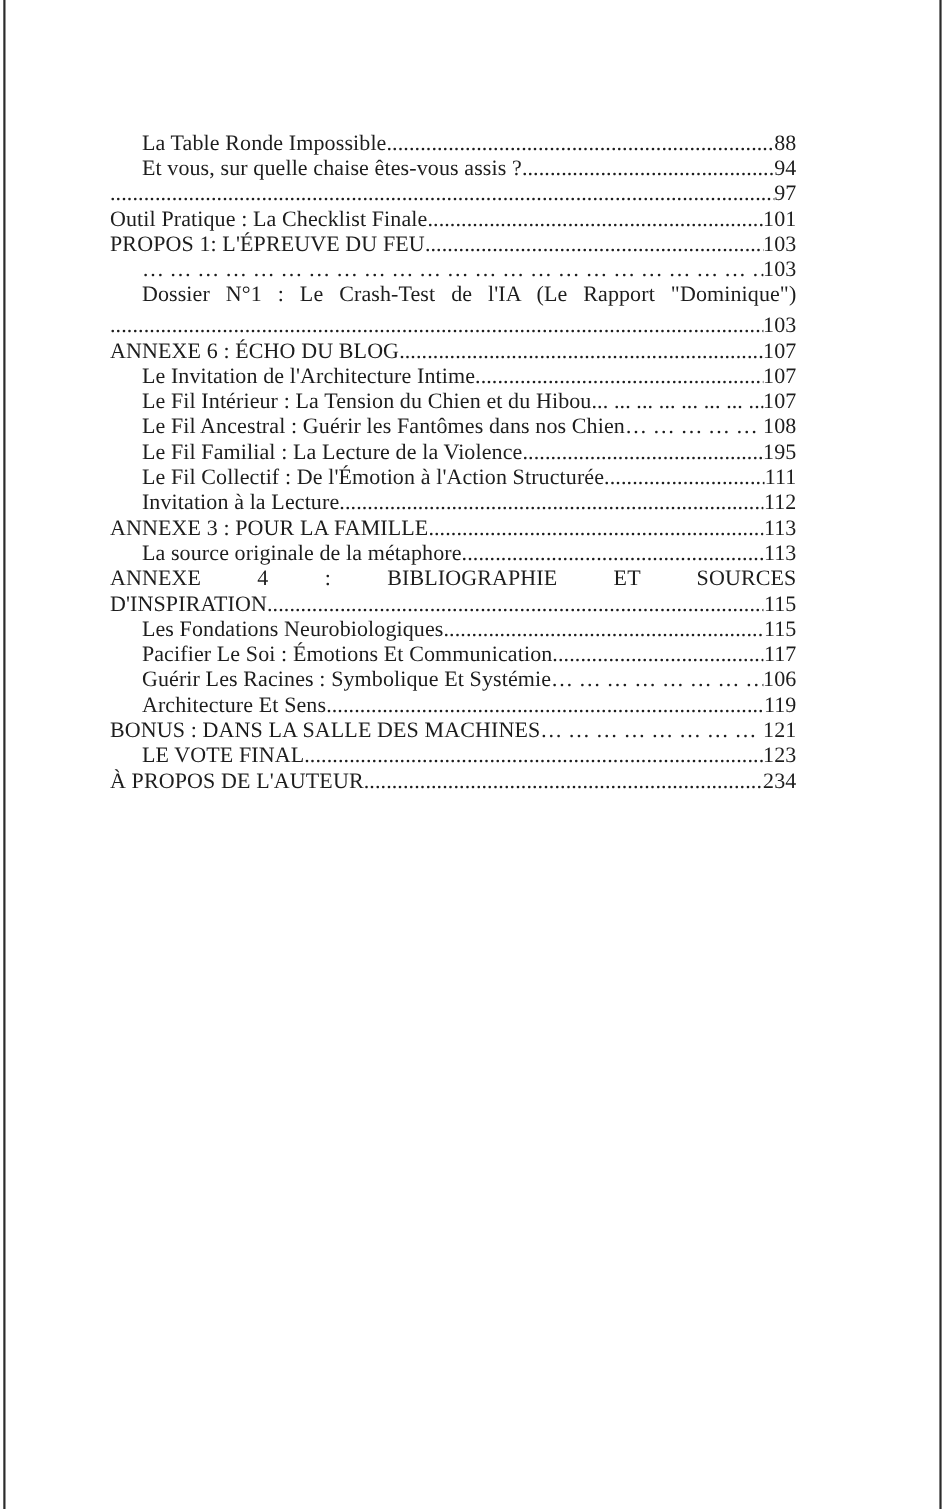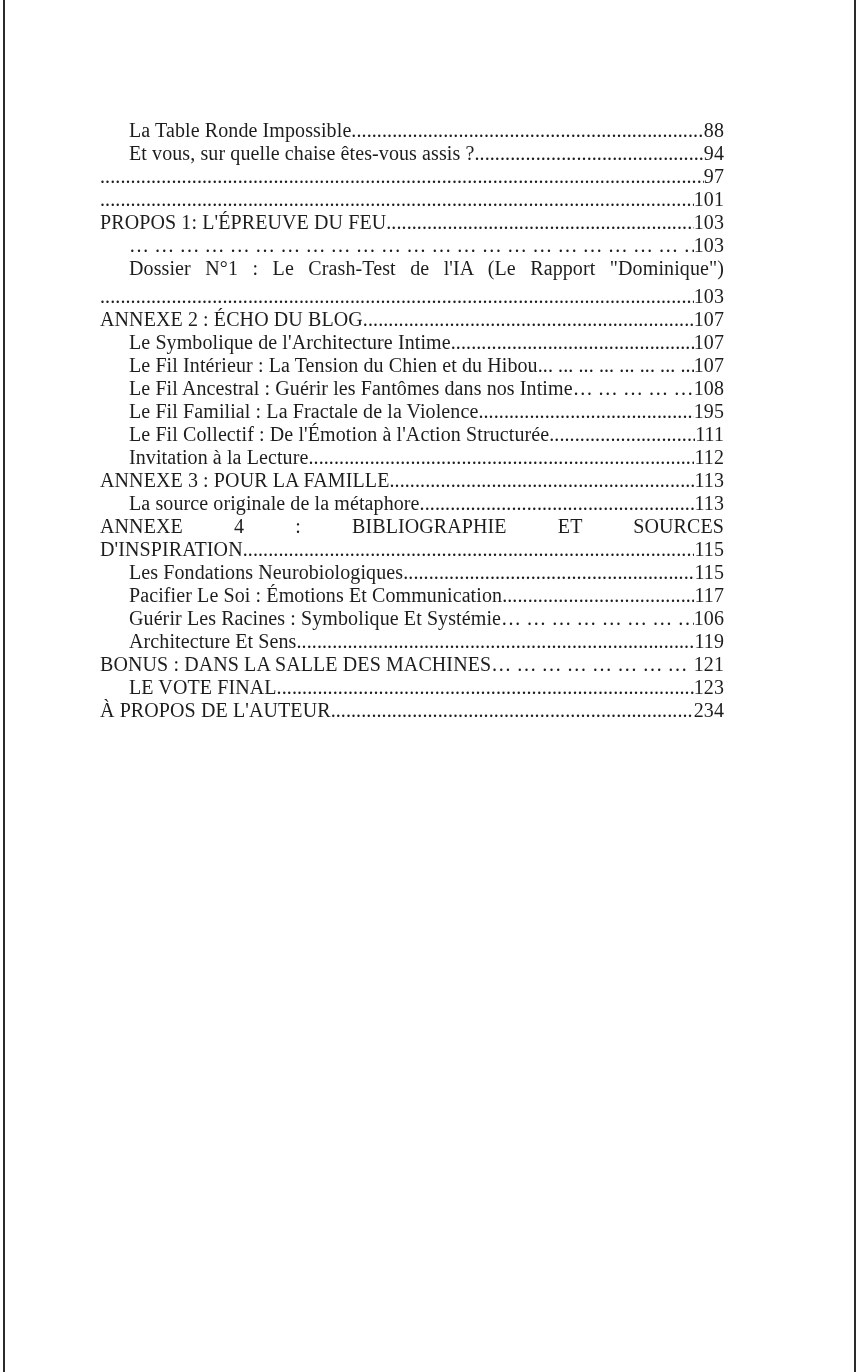--- a/index.html
+++ b/index.html
@@ -68,60 +68,61 @@
       <div class="row lvl1">
         <span class="title">Et vous, sur quelle chaise êtes-vous assis ?</span>
         <span class="leader">................................................................................................................................................................................................................................................................................................................................................................................................................</span>
         <span class="num">94</span>
       </div>
       <div class="row lvl0">
         <span class="leader">................................................................................................................................................................................................................................................................................................................................................................................................................</span>
         <span class="num">97</span>
       </div>
       <div class="row lvl0">
+        <span class="title">Outil Pratique : La Checklist Finale</span>
         <span class="leader">................................................................................................................................................................................................................................................................................................................................................................................................................</span>
         <span class="num">101</span>
       </div>
       <div class="row lvl0">
         <span class="title">PROPOS 1: L'ÉPREUVE DU FEU</span>
         <span class="leader">................................................................................................................................................................................................................................................................................................................................................................................................................</span>
         <span class="num">103</span>
       </div>
       <div class="row lvl1">
         <span class="leader">… … … … … … … … … … … … … … … … … … … … … … … … … … … … … … … … … … … … … … … … … … … … … … … … … … … … … … … … … … … … … … … … … … … … … … … … … … … … … … … … … … … … … … … … … … … … … … … … … … … … … … … … … … … … … … … … … … … … … … … … … … … … … … … … … … … … … … … … … … … … … … … … … … … … … … … … … … … … … … … … … … … … … … … … … … … … … … … … … … … … … … … … … … … … … … … … … … … … … … … … </span>
         <span class="num">103</span>
       </div>
       <div class="row lvl1 justify"><span class="title">Dossier N°1 : Le Crash-Test de l'IA (Le Rapport "Dominique")</span></div>
       <div class="row lvl0 gap">
         <span class="title"></span>
         <span class="leader">................................................................................................................................................................................................................................................................................................................................................................................................................</span>
         <span class="num">103</span>
       </div>
       <div class="row lvl0">
-        <span class="title">ANNEXE 2 : ÉCHO DU BLOG</span>
+        <span class="title">ANNEXE 6 : ÉCHO DU BLOG</span>
         <span class="leader">................................................................................................................................................................................................................................................................................................................................................................................................................</span>
         <span class="num">107</span>
       </div>
       <div class="row lvl1">
-        <span class="title">Le Symbolique de l'Architecture Intime</span>
+        <span class="title">Le Invitation de l'Architecture Intime</span>
         <span class="leader">................................................................................................................................................................................................................................................................................................................................................................................................................</span>
         <span class="num">107</span>
       </div>
       <div class="row lvl1">
         <span class="title">Le Fil Intérieur : La Tension du Chien et du Hibou</span>
         <span class="leader">... ... ... ... ... ... ... ... ... ... ... ... ... ... ... ... ... ... ... ... ... ... ... ... ... ... ... ... ... ... ... ... ... ... ... ... ... ... ... ... ... ... ... ... ... ... ... ... ... ... ... ... ... ... ... ... ... ... ... ... ... ... ... ... ... ... ... ... ... ... ... ... ... ... ... ... ... ... ... ... ... ... ... ... ... ... ... ... ... ... ... ... ... ... ... ... ... ... ... ... </span>
         <span class="num">107</span>
       </div>
       <div class="row lvl1">
-        <span class="title">Le Fil Ancestral : Guérir les Fantômes dans nos Intime</span>
+        <span class="title">Le Fil Ancestral : Guérir les Fantômes dans nos Chien</span>
         <span class="leader">… … … … … … … … … … … … … … … … … … … … … … … … … … … … … … … … … … … … … … … … … … … … … … … … … … … … … … … … … … … … … … … … … … … … … … … … … … … … … … … … … … … … … … … … … … … … … … … … … … … … … … … … … … … … … … … … … … … … … … … … … … … … … … … … … … … … … … … … … … … … … … … … … … … … … … … … … … … … … … … … … … … … … … … … … … … … … … … … … … … … … … … … … … … … … … … … … … … … … … … … </span>
         <span class="num">108</span>
       </div>
       <div class="row lvl1">
-        <span class="title">Le Fil Familial : La Fractale de la Violence</span>
+        <span class="title">Le Fil Familial : La Lecture de la Violence</span>
         <span class="leader">................................................................................................................................................................................................................................................................................................................................................................................................................</span>
         <span class="num">195</span>
       </div>
       <div class="row lvl1">
         <span class="title">Le Fil Collectif : De l'Émotion à l'Action Structurée</span>
         <span class="leader">................................................................................................................................................................................................................................................................................................................................................................................................................</span>
         <span class="num">111</span>
       </div>
       <div class="row lvl1">
         <span class="title">Invitation à la Lecture</span>

